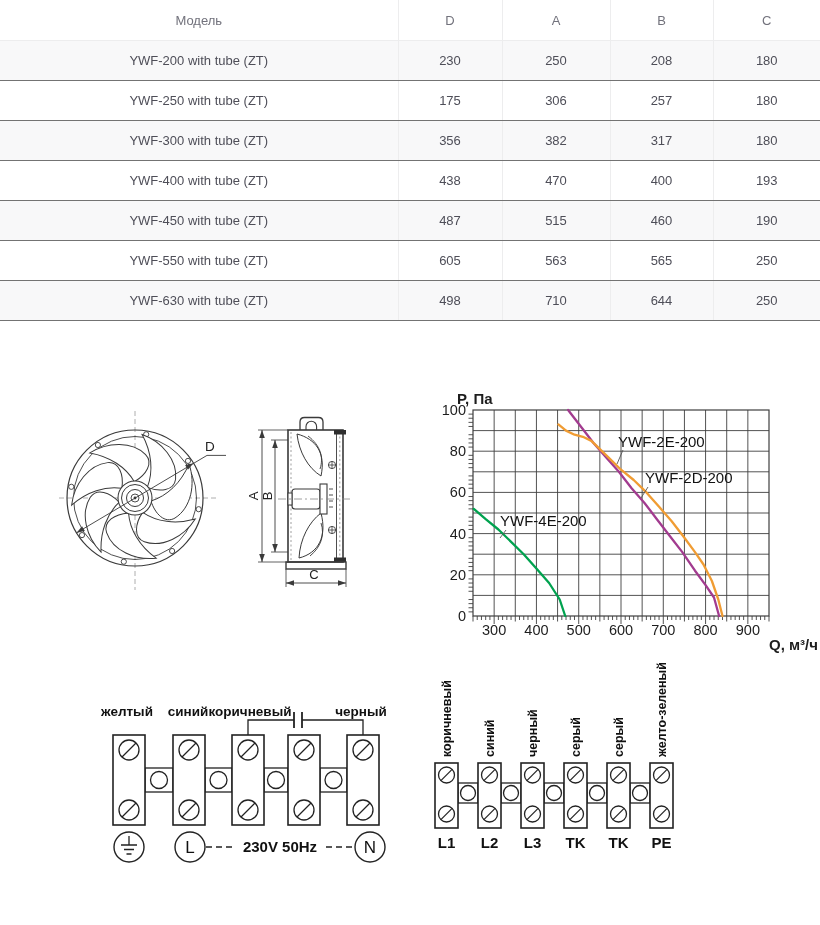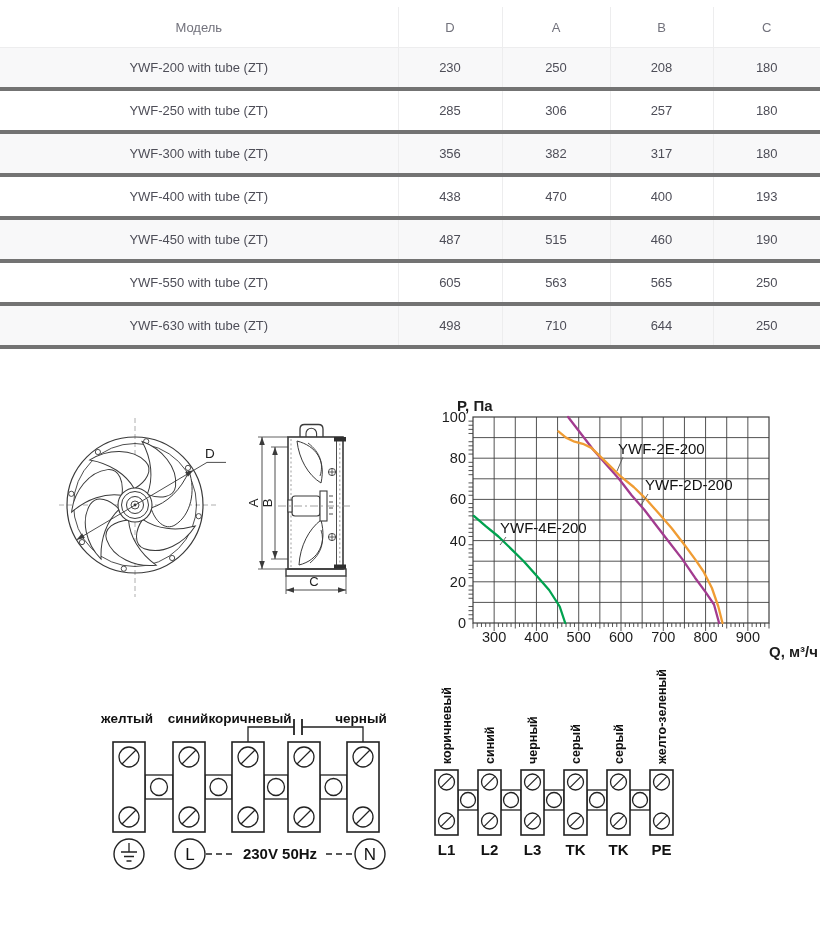--- a/index.html
+++ b/index.html
@@ -1,22 +1,22 @@
 <!DOCTYPE html>
 <html><head>
 <meta charset="utf-8">
 <style>
   html,body{margin:0;padding:0;background:#fff;}
   body{width:820px;height:925px;position:relative;font-family:"Liberation Sans",sans-serif;}
-  #stage{position:absolute;inset:0;margin-top:7px;}
+  #stage{position:absolute;inset:0;}
   table.spec{border-collapse:collapse;table-layout:fixed;width:820px;position:absolute;left:0;top:0;}
   table.spec th{font-weight:400;color:#72727c;font-size:13px;height:38px;text-align:center;
     border-bottom:1px solid #ededee;background:#fff;}
   table.spec td{font-size:13px;color:#4e4e58;text-align:center;height:37px;
-    border-bottom:4px solid #737373;}
+    border-bottom:1px solid #737373;}
   table.spec tbody tr:nth-child(odd){background:#f8f8f9;}
   table.spec th + th, table.spec td + td{border-left:1px solid #ededee;}
   svg{position:absolute;overflow:visible;}
   text{font-family:"Liberation Sans",sans-serif;}
 </style>
 </head>
 <body>
 
 <div id="stage">
 
@@ -40,21 +40,21 @@
     <tbody>
         <tr>
           <td>YWF-200 with tube (ZT)</td>
           <td>230</td>
           <td>250</td>
           <td>208</td>
           <td>180</td>
         </tr>
         <tr>
           <td>YWF-250 with tube (ZT)</td>
-          <td>285</td>
+          <td>175</td>
           <td>306</td>
           <td>257</td>
           <td>180</td>
         </tr>
         <tr>
           <td>YWF-300 with tube (ZT)</td>
           <td>356</td>
           <td>382</td>
           <td>317</td>
           <td>180</td>

